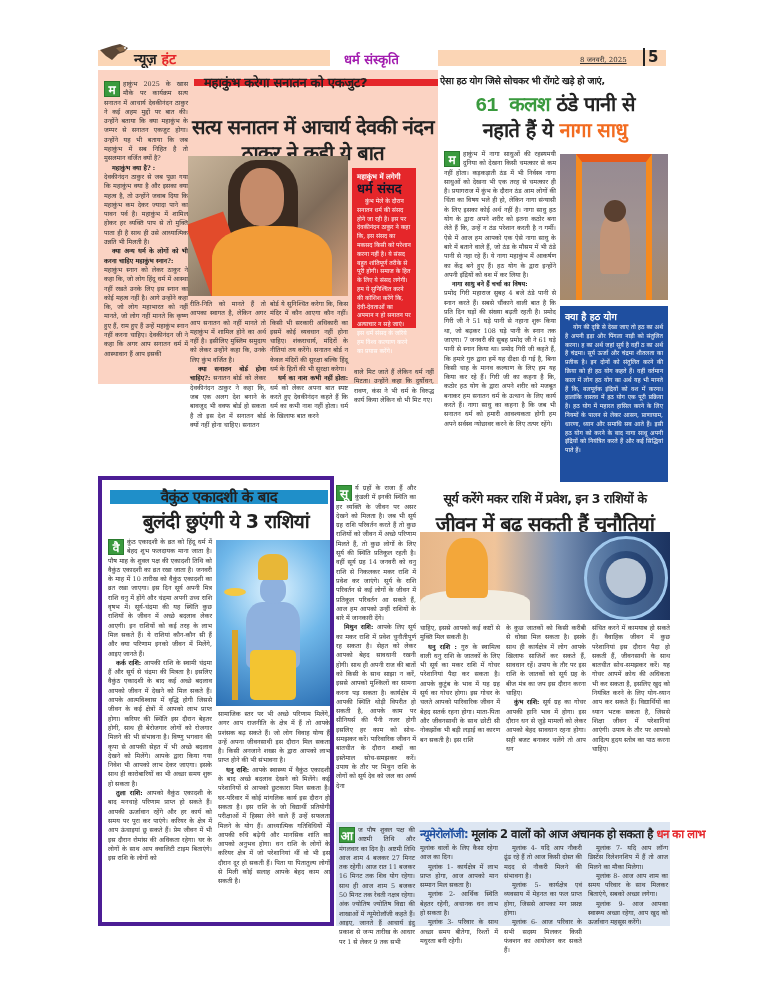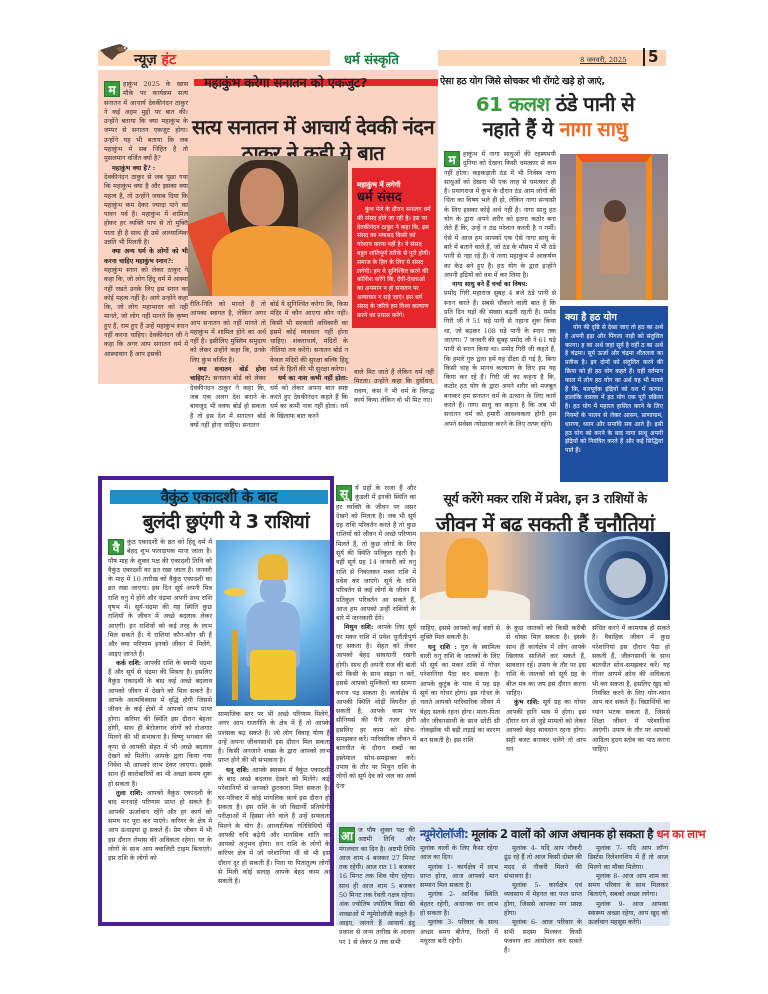--- a/index.html
+++ b/index.html
@@ -8,52 +8,52 @@
 
   .page { position: absolute; left: 98px; top: 40px; width: 572px; height: 890px; }
 
   
   .masthead { position: absolute; left: 0; top: 8px; width: 572px; height: 20px; }
   .mast-band-l { position: absolute; left: 0; top: 2px; width: 232px; height: 16px; background: #fbd5b5; }
   .mast-band-r { position: absolute; left: 340px; top: 2px; width: 228px; height: 16px; background: #fbd5b5; }
   .logo-bird { position: absolute; left: 0; top: -6px; width: 34px; height: 24px; }
   .logo-text { position: absolute; left: 36px; top: 1px; font: bold 14px "DejaVu Sans", sans-serif; color: #222; }
   .logo-text .hunt { color: #e5262a; }
-  .section-title { position: absolute; left: 246px; top: 2px; font: bold 13px "DejaVu Sans", sans-serif; color: #15803d; }
+  .section-title { position: absolute; left: 246px; top: 2px; font: bold 13px "DejaVu Sans", sans-serif; color: #a21caf; }
   .date { position: absolute; left: 482px; top: 7px; font: 7px "DejaVu Serif", serif; color: #333; text-decoration: underline; }
   .page-no { position: absolute; left: 545px; top: 0; font: bold 15px "DejaVu Sans", sans-serif; color: #222; border-left: 2px solid #222; padding-left: 3px; height: 18px; line-height: 18px; }
 
   
   .story1 { position: absolute; left: 0; top: 30px; width: 340px; height: 314px; background: #fbd3c3; }
   .kicker1 { position: absolute; left: 96px; top: 5px; width: 244px; height: 14px; }
   .kicker1 .bar { position: absolute; left: 0; top: 4px; width: 244px; height: 7px; background: #e5262a; }
   .kicker1 .txt { position: absolute; left: 10px; top: -2px; font: bold 13px "DejaVu Sans", sans-serif; color: #222; white-space: nowrap; letter-spacing: -0.3px; }
   .headline1 { position: absolute; left: 90px; top: 22px; width: 250px; text-align: center; font: bold 20px/26px "DejaVu Sans", sans-serif; color: #222; letter-spacing: -0.6px; margin-top: 22px; }
   .col { position: absolute; font: 6.4px/9.3px "DejaVu Serif", serif; color: #333; text-align: justify; }
   .col b { color: #222; }
   .dropcap { float: left; width: 16px; height: 16px; background: #3a9a3e; color: #fff; font: bold 12px/16px "DejaVu Sans", sans-serif; text-align: center; margin: 1px 3px 0 0; border: 1px solid #2a7a2e; }
   .s1-col1 { left: 6px; top: 10px; width: 84px; height: 300px; }
   .photo1 { position: absolute; left: 90px; top: 86px; width: 160px; height: 140px; background: linear-gradient(135deg,#c7b39a 0%,#a39179 35%,#7f6b59 60%,#d7a07a 100%); overflow: hidden; }
   .photo1 .face { position: absolute; left: 52px; top: 12px; width: 44px; height: 58px; border-radius: 45%; background: #c58b6a; }
   .photo1 .hair { position: absolute; left: 40px; top: 4px; width: 70px; height: 80px; border-radius: 40% 40% 20% 20%; background: #3a2a20; }
   .photo1 .robe { position: absolute; left: 24px; top: 70px; width: 120px; height: 80px; border-radius: 40% 40% 0 0; background: #f29c38; }
   .photo1 .scarf { position: absolute; left: 10px; top: 60px; width: 40px; height: 80px; background: #e24b2b; transform: rotate(-20deg); }
   .s1-col2 { left: 92px; top: 230px; width: 76px; height: 80px; }
   .s1-col3 { left: 172px; top: 230px; width: 78px; height: 80px; }
-  .sidebar-red { position: absolute; left: 254px; top: 98px; width: 84px; height: 160px; background: #e5262a; color: #fff; padding: 12px 5px; }
+  .sidebar-red { position: absolute; left: 254px; top: 98px; width: 64px; height: 160px; background: #e5262a; color: #fff; padding: 4px 5px; }
   .sidebar-red .kick { font: bold 7px "DejaVu Sans", sans-serif; color: #fff; }
   .sidebar-red .ttl { font: bold 13px/16px "DejaVu Sans", sans-serif; color: #0f172a; }
   .sidebar-red .body { font: 6px/8.8px "DejaVu Serif", serif; color: #fff; text-indent: 8px; }
   .s1-col4 { left: 256px; top: 262px; width: 80px; height: 48px; margin-top: 36px; }
 
   
   .story2 { position: absolute; left: 342px; top: 30px; width: 230px; height: 314px; }
   .s2-kicker { position: absolute; left: 0; top: 4px; width: 230px; font: bold 9.5px "DejaVu Sans", sans-serif; color: #222; white-space: nowrap; letter-spacing: -0.3px; }
   .s2-headline { position: absolute; left: 0; top: 22px; width: 230px; text-align: center; font: bold 20px/25px "DejaVu Sans", sans-serif; color: #222; letter-spacing: -0.6px; }
-  .s2-headline .green { color: #3a9a3e; }
+  .s2-headline .green { color: #3a9a3e; font-family: Liberation Mono, monospace; }
   .s2-headline .orange { color: #f26c21; }
   .s2-col1 { left: 4px; top: 80px; width: 112px; height: 230px; }
   .photo2 { position: absolute; left: 120px; top: 84px; width: 108px; height: 146px; background: linear-gradient(180deg,#8a7d8a 0%,#9b8b88 50%,#a88a6a 100%); overflow: hidden; }
   .photo2 .frame { position: absolute; left: 16px; top: 0; width: 76px; height: 146px; border-left: 6px solid #f58a1f; border-right: 6px solid #f58a1f; border-top: 8px solid #e85a1b; background: rgba(180,170,170,0.3); }
   .photo2 .man { position: absolute; left: 40px; top: 60px; width: 30px; height: 60px; border-radius: 40% 40% 10% 10%; background: #c29477; }
   .photo2 .head { position: absolute; left: 44px; top: 46px; width: 22px; height: 22px; border-radius: 50%; background: #5a4030; }
   .sidebar-blue { position: absolute; left: 120px; top: 236px; width: 108px; height: 176px; background: #1f4fa0; color: #fff; padding: 4px 5px; }
   .sidebar-blue .ttl { font: bold 9.5px/13px "DejaVu Sans", sans-serif; color: #fff; }
   .sidebar-blue .body { font: 6px/8.8px "DejaVu Serif", serif; color: #fff; text-indent: 8px; text-align: justify; }
 

